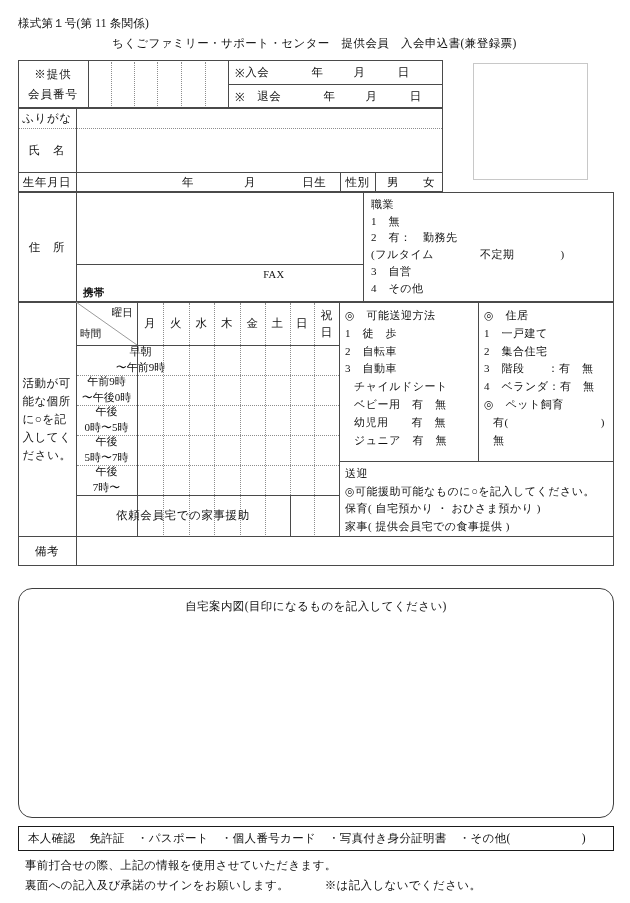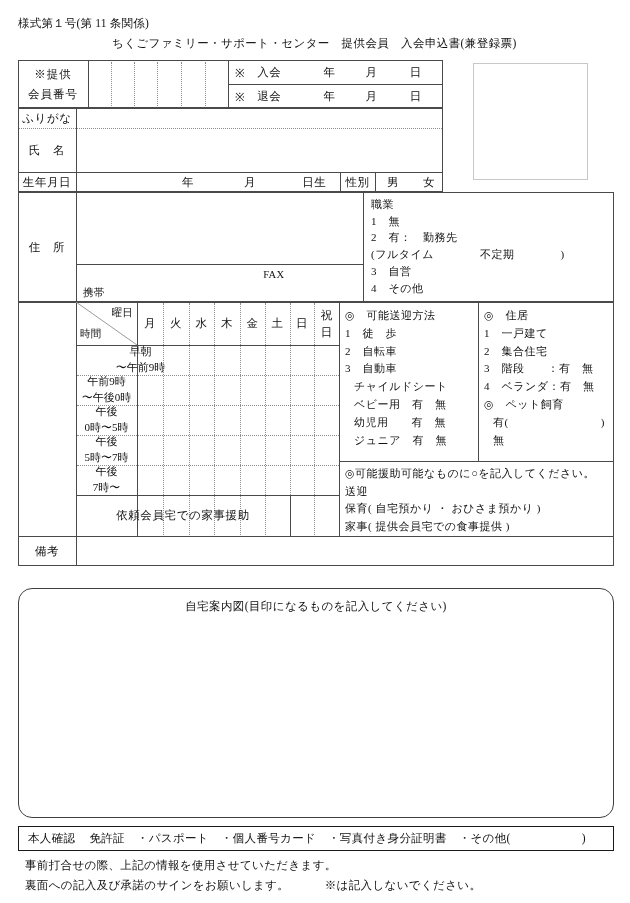--- a/index.html
+++ b/index.html
@@ -83,21 +83,21 @@
 
   <div class="cell ctr" style="left:18px;top:60px;width:70px;height:48px;">
     <div class="two-line">
       <span>※提供</span>
       <span>会員番号</span>
     </div>
   </div>
 
   <div class="cell lft" style="left:232px;top:60px;width:211px;height:24px;">
     <span class="lbl" style="margin-left:3px;">※</span>
-    <span class="lbl" style="margin-left:12px;">入会</span>
+    <span class="lbl" style="">入会</span>
     <span class="lbl" style="margin-left:42px;">年</span>
     <span class="lbl" style="margin-left:30px;">月</span>
     <span class="lbl" style="margin-left:32px;">日</span>
   </div>
 
   <div class="cell lft" style="left:232px;top:84px;width:211px;height:24px;">
     <span class="lbl" style="margin-left:3px;">※</span>
     <span class="lbl" style="margin-left:12px;">退会</span>
     <span class="lbl" style="margin-left:42px;">年</span>
     <span class="lbl" style="margin-left:30px;">月</span>
@@ -151,21 +151,21 @@
     <span class="lbl">住　所</span>
   </div>
   <div class="cell tl" style="left:76px;top:192px;width:287px;height:72px;">
     <span class="lbl" style="margin-left:7px;margin-top:6px;"></span>
   </div>
   <div class="cell tl" style="left:76px;top:264px;width:287px;height:20px;">
     <span class="lbl-sm" style="margin-left:7px;margin-top:22px;">TEL</span>
     <span class="lbl-sm" style="margin-left:160px;margin-top:5px;">FAX</span>
   </div>
   <div class="cell tl" style="left:76px;top:284px;width:287px;height:18px;">
-    <span class="lbl-sm" style="margin-left:7px;margin-top:2px;">携帯</span>
+    <span class="lbl-sm" style="margin-left:7px;margin-top:2px;font-weight:bold;">携帯</span>
   </div>
 
   <div class="cell tl" style="left:363px;top:192px;width:251px;height:110px;">
     <div class="panel-txt" style="margin-left:8px;margin-top:4px;line-height:1.52;">
       <div>職業</div>
       <div>1　無</div>
       <div>2　有：　勤務先</div>
       <div>(フルタイム　　　　不定期　　　　)</div>
       <div>3　自営</div>
       <div>4　その他</div>
@@ -228,20 +228,29 @@
   <div class="cell ctr" style="left:290px;top:302px;width:24px;height:43px;">
     <span class="lbl">日</span>
     </div>
   <div class="cell ctr" style="left:314px;top:302px;width:25px;height:43px;">
     <div class="stack" style="font-size:11.5px;">
       <span>祝</span>
       <span>日</span>
     </div>
   </div>
 
+  <div class="cell ctr" style="left:18px;top:302px;width:58px;height:234px;">
+    <div class="act-label">
+      <div>活動が可</div>
+      <div>能な個所</div>
+      <div>に○を記</div>
+      <div>入してく</div>
+      <div>ださい。</div>
+    </div>
+  </div>
 
   <div class="cell ctr" style="left:76px;top:345px;width:61px;height:30px;margin-left:34px;">
     <div class="stack" style="font-size:11px;">
       <span>早朝</span>
       <span>〜午前9時</span>
     </div>
     </div>
   <div class="cell ctr" style="left:76px;top:375px;width:61px;height:30px;">
     <div class="stack" style="font-size:11px;">
       <span>午前9時</span>
@@ -295,22 +304,22 @@
       <div>3　階段　　：有　無</div>
       <div>4　ベランダ：有　無</div>
       <div>◎　ペット飼育</div>
       <div class="ind2">有(　　　　　　　　)</div>
       <div class="ind2">無</div>
     </div>
   </div>
 
   <div class="cell tl" style="left:339px;top:461px;width:275px;height:75px;">
     <div class="panel-txt" style="margin-left:6px;margin-top:4px;line-height:1.6;">
+      <div>送迎</div>
       <div>◎可能援助可能なものに○を記入してください。</div>
-      <div>送迎</div>
       <div>保育(  自宅預かり  ・  おひさま預かり  )</div>
       <div>家事(  提供会員宅での食事提供  )</div>
       <div>家事(  依頼会員宅での家事援助  )</div>
     </div>
   </div>
 
   <div class="hline" style="left:18px;top:536px;width:596px;"></div>
   <div class="vline" style="left:76px;top:536px;height:30px;"></div>
   <div class="cell ctr" style="left:18px;top:536px;width:58px;height:30px;">
     <span class="lbl">備考</span>

